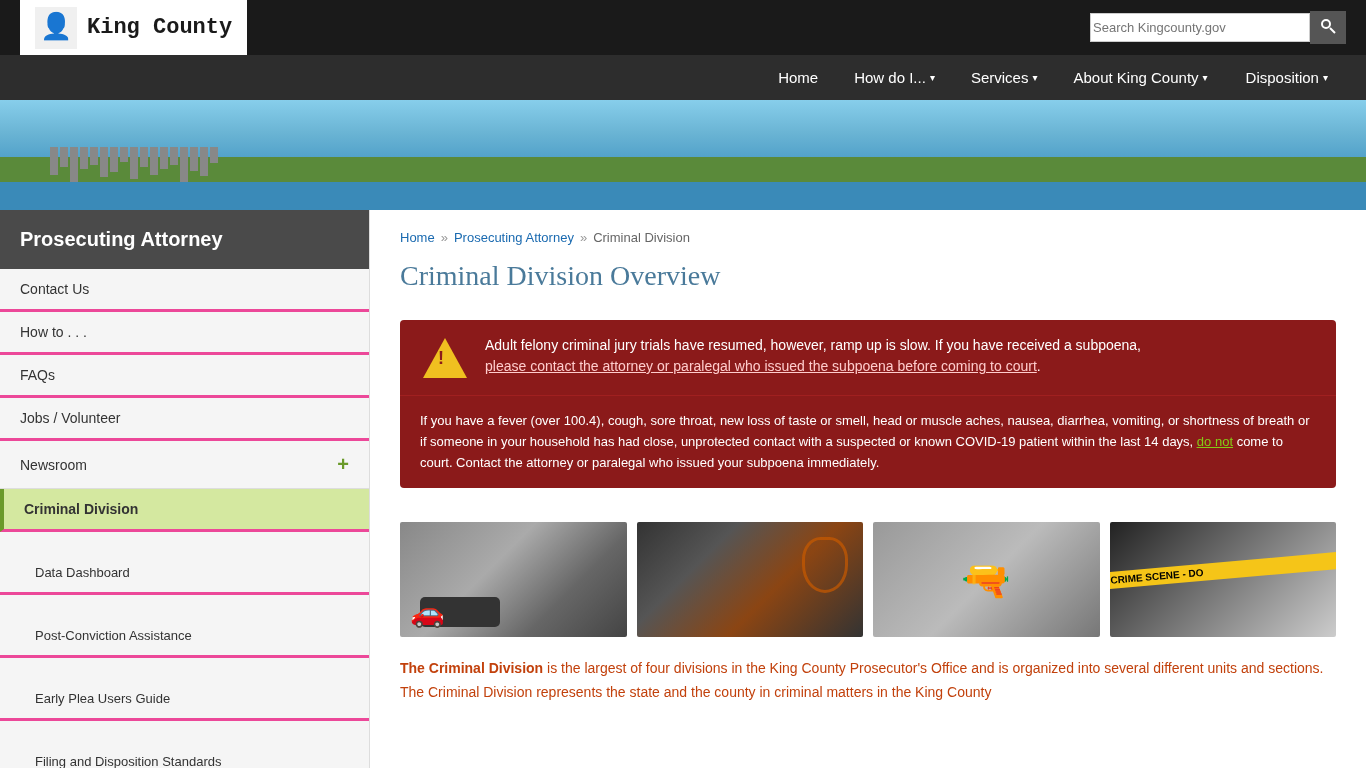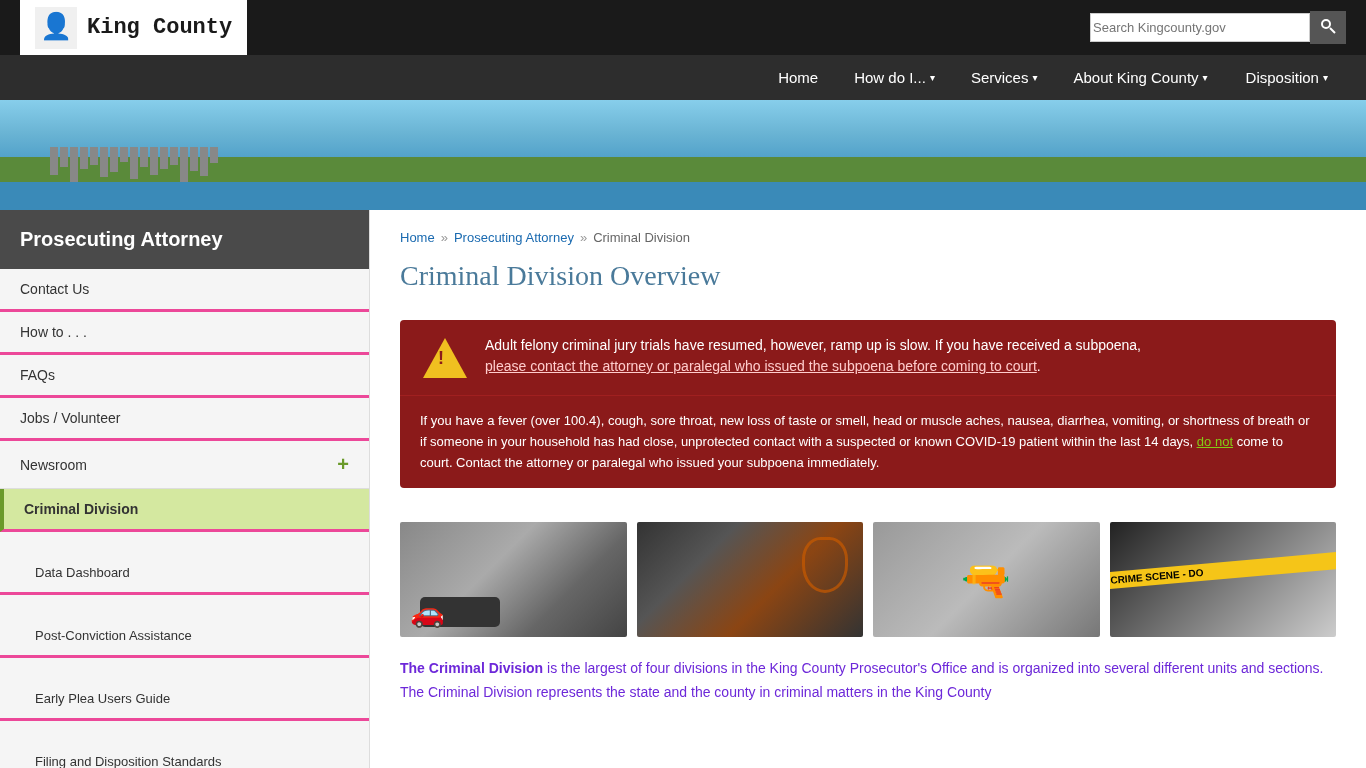--- a/index.html
+++ b/index.html
@@ -328,21 +328,21 @@
       height: 50px;
       border-radius: 40% 40% 50% 50%;
       border: 3px solid #c85a00;
       opacity: 0.7;
     }
 
     
     .description {
       font-size: 14px;
       line-height: 1.7;
-      color: #6d28d9;
+      color: #c2410c;
     }
     .description strong { font-weight: bold; }
   </style>
 </head>
 <body>
 
 <div class="top-bar">
   <div class="logo-area">
     <svg class="logo-icon" viewBox="0 0 42 42">
       <rect width="42" height="42" fill="#f0f0f0"></rect>

